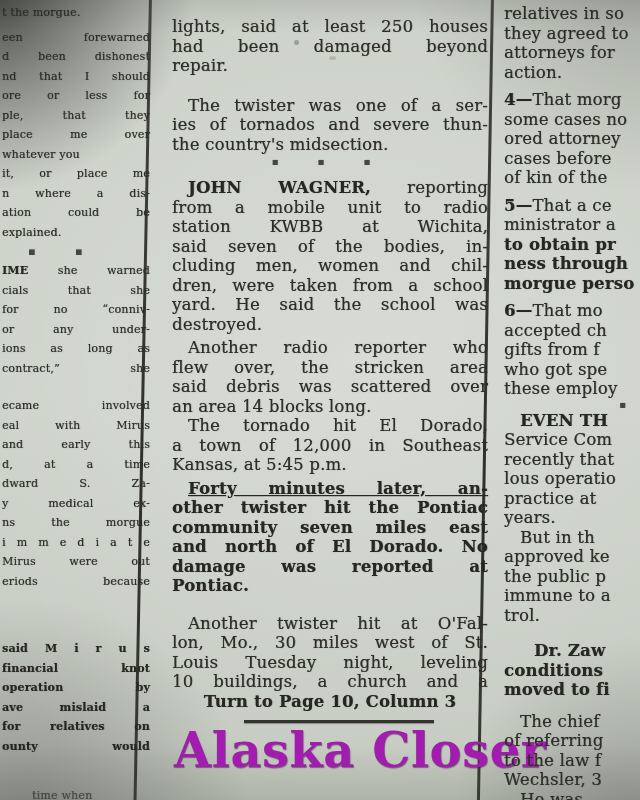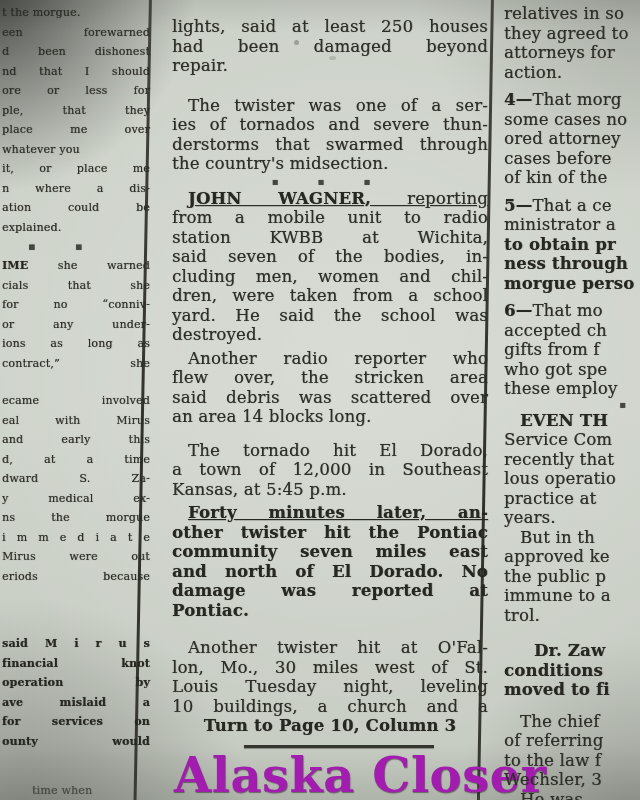--- a/index.html
+++ b/index.html
@@ -51,21 +51,21 @@
   #speck2{left:329px;top:56px;width:7px;height:4px;opacity:0.55;}
 </style>
 </head>
 <body>
 
 <div class="vrule" id="vrule-left"></div>
 <div class="vrule" id="vrule-right"></div>
 
 <div class="col col-left">
     <div class="line">t the morgue.</div>
-    <div class="line j" style="">een forewarned</div>
+    <div class="line j" style="margin-top: 5px;">een forewarned</div>
     <div class="line j">d been dishonest</div>
     <div class="line j">nd that I should</div>
     <div class="line j">ore or less for</div>
     <div class="line j">ple, that they</div>
     <div class="line j">place me over</div>
     <div class="line right">whatever you</div>
     <div class="line j">it, or place me</div>
     <div class="line j">n where a dis-</div>
     <div class="line j">ation could be</div>
     <div class="line">explained.</div>
@@ -83,48 +83,47 @@
     <div class="line j">dward S. Za-</div>
     <div class="line j">y medical ex-</div>
     <div class="line j">ns the morgue</div>
     <div class="line j">i m m e d i a t e</div>
     <div class="line j">Mirus were out</div>
     <div class="line j">eriods because</div>
     <div class="line j b" style="margin-top: 48px;">said M i r u s</div>
     <div class="line j b">financial knot</div>
     <div class="line j b">operation by</div>
     <div class="line j b">ave mislaid a</div>
-    <div class="line j b">for services on</div>
+    <div class="line j b">for relatives on</div>
     <div class="line j b">ounty would</div>
     <div class="line faint" style="margin-top: 30px;">time when</div>
   </div>
 
 <div class="col col-mid">
   <div>
       <div class="line j">lights, said at least 250 houses</div>
       <div class="line j">had been damaged beyond</div>
       <div class="line">repair.</div>
       <div class="line j ind" style="margin-top: 20px;">The twister was one of a ser-</div>
       <div class="line j">ies of tornados and severe thun-</div>
-      <div class="line j">derstorms that swarmed through</div>
       <div class="line">the country's midsection.</div>
       <div class="line sep" style="margin-top: 2px;">▪ ▪ ▪</div>
-      <div class="line j ind" style="margin-top: 1px; text-decoration: underline;"><b>JOHN WAGNER,</b> reporting</div>
+      <div class="line j ind" style="margin-top: 10px;"><b>JOHN WAGNER,</b> reporting</div>
       <div class="line j">from a mobile unit to radio</div>
       <div class="line j">station KWBB at Wichita,</div>
       <div class="line j">said seven of the bodies, in-</div>
       <div class="line j">cluding men, women and chil-</div>
       <div class="line j">dren, were taken from a school</div>
       <div class="line j">yard. He said the school was</div>
       <div class="line">destroyed.</div>
       <div class="line j ind" style="margin-top: 4px;">Another radio reporter who</div>
       <div class="line j">flew over, the stricken area</div>
       <div class="line j">said debris was scattered over</div>
       <div class="line">an area 14 blocks long.</div>
-      <div class="line j ind" style="margin-top: 14px;">The tornado hit El Dorado,</div>
+      <div class="line j ind" style="">The tornado hit El Dorado,</div>
       <div class="line j">a town of 12,000 in Southeast</div>
       <div class="line">Kansas, at 5:45 p.m.</div>
       <div class="line j b ind" style="margin-top: 4px; text-decoration: underline;">Forty minutes later, an-</div>
       <div class="line j b">other twister hit the Pontiac</div>
       <div class="line j b">community seven miles east</div>
       <div class="line j b">and north of El Dorado. No</div>
       <div class="line j b">damage was reported at</div>
       <div class="line b">Pontiac.</div>
       <div class="line j ind" style="margin-top: 18px;">Another twister hit at O'Fal-</div>
       <div class="line j">lon, Mo., 30 miles west of St.</div>

